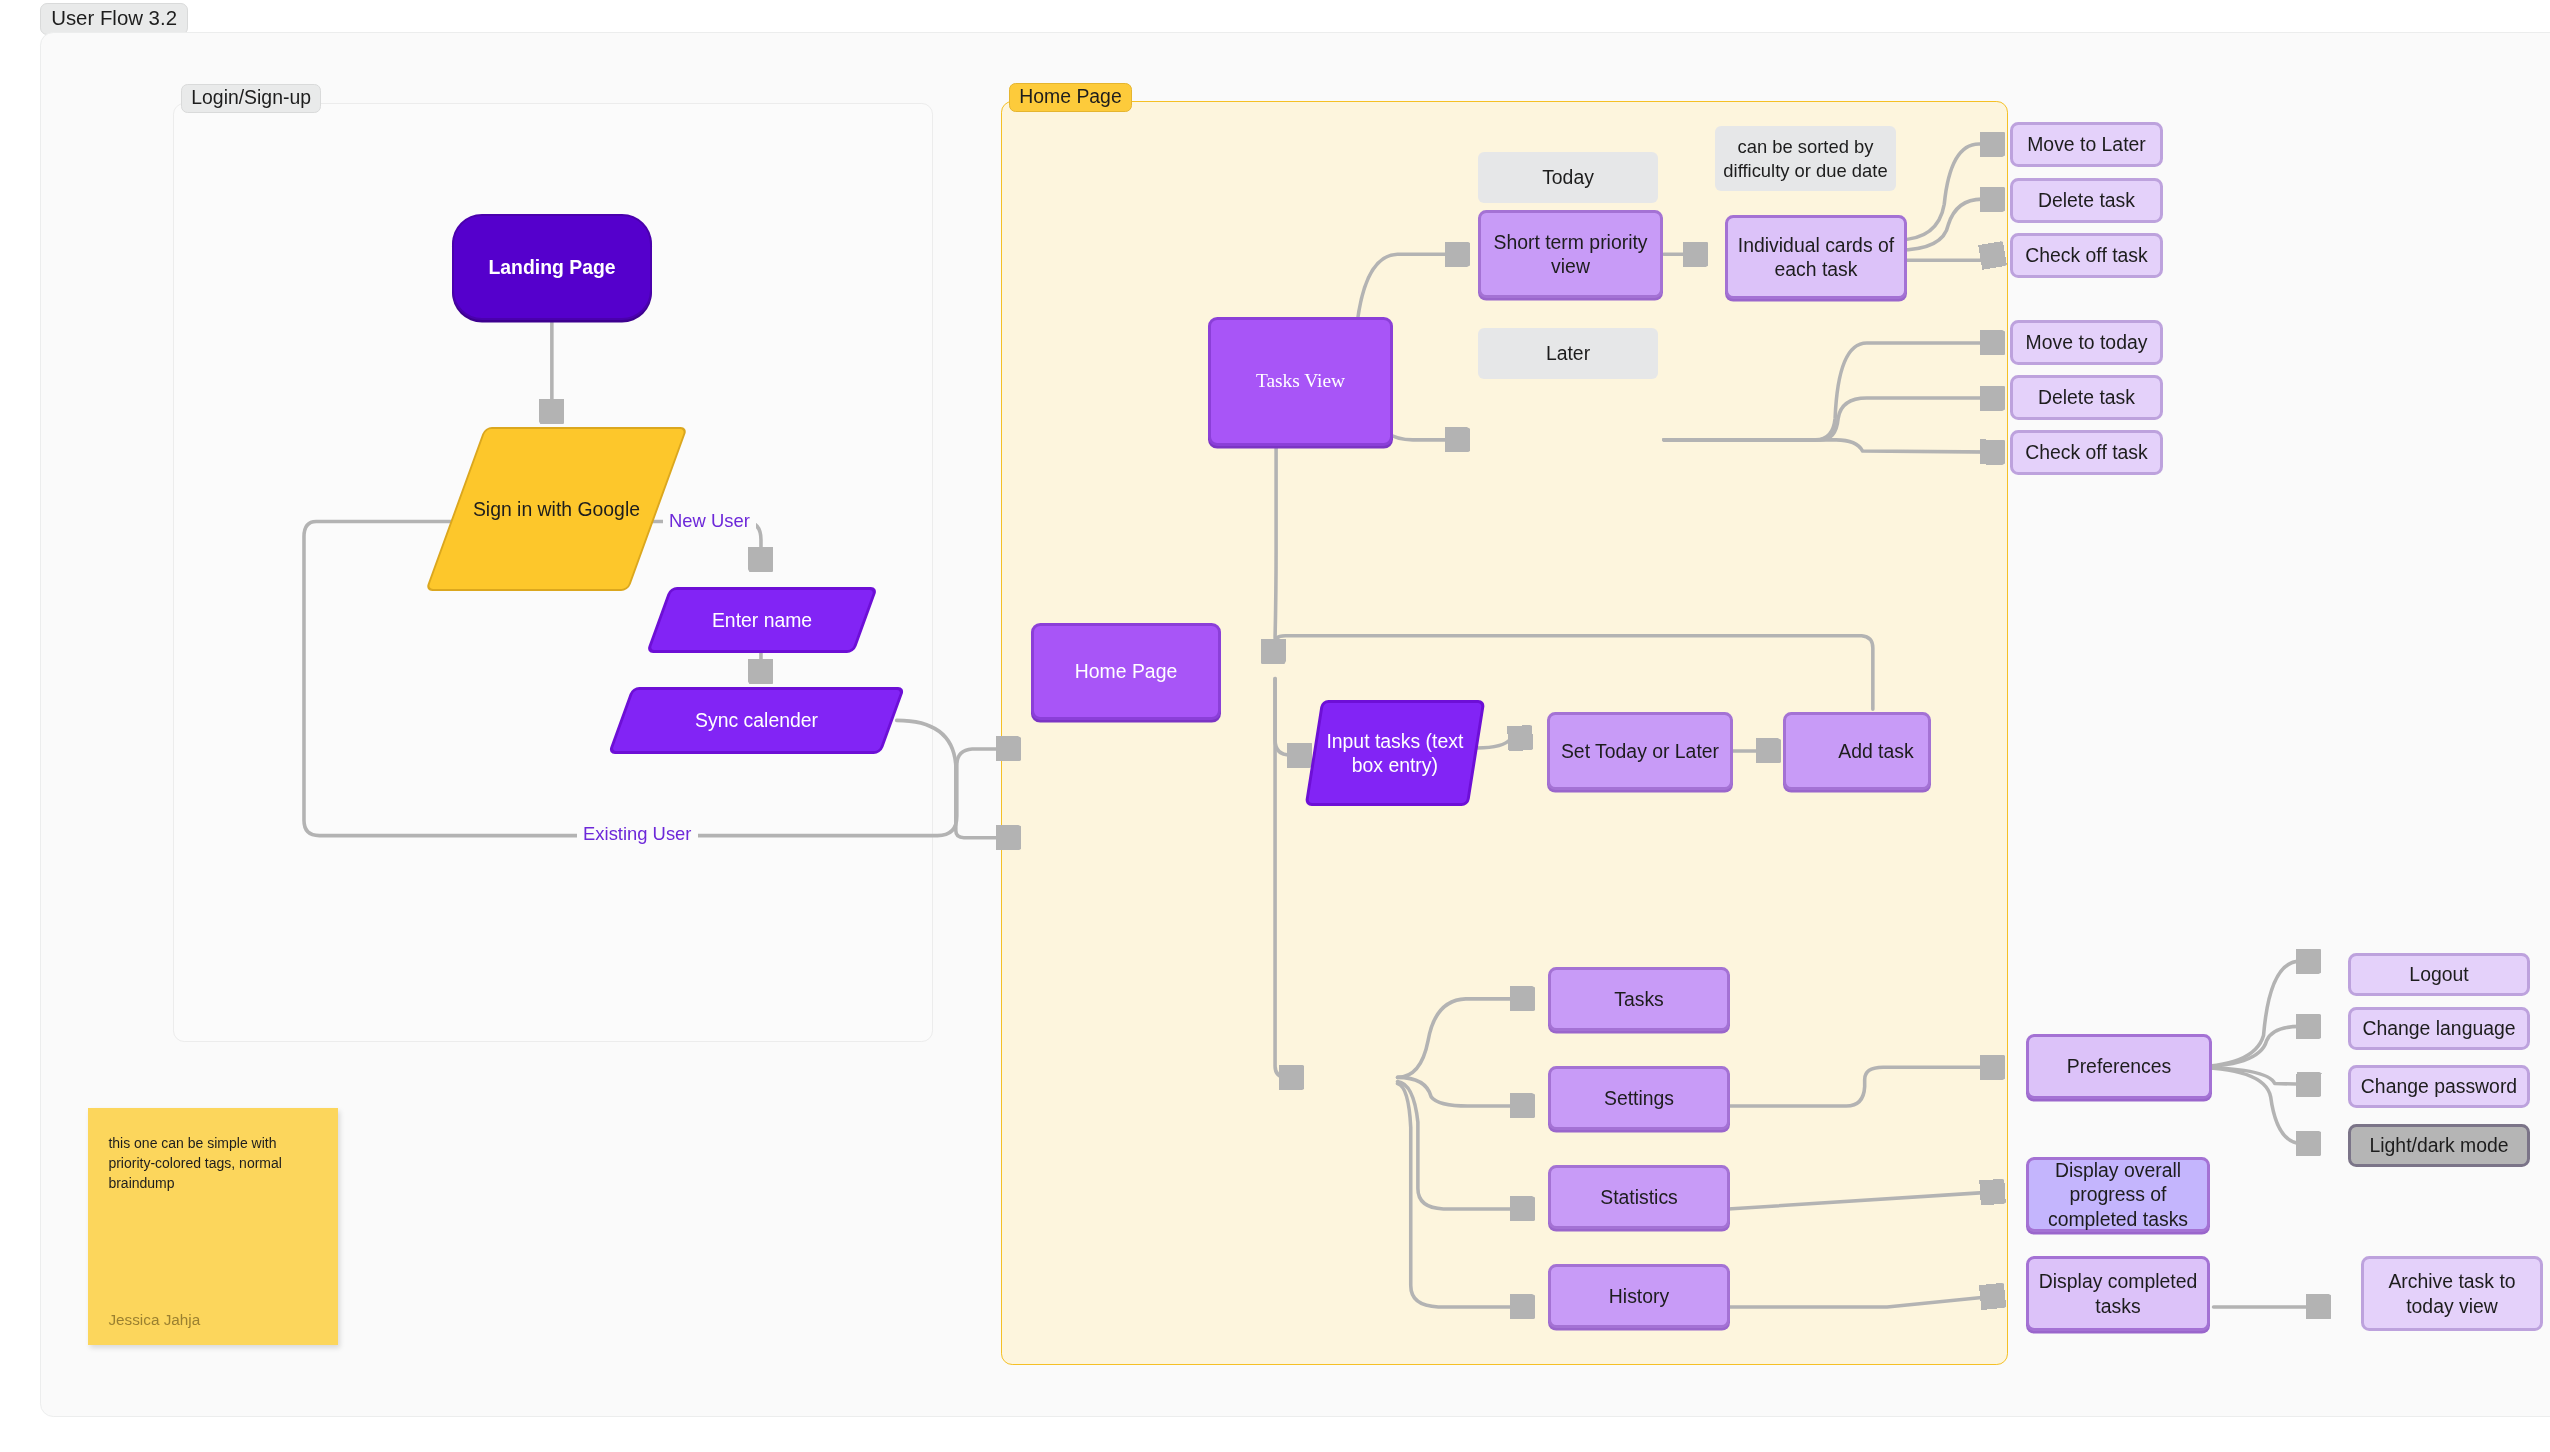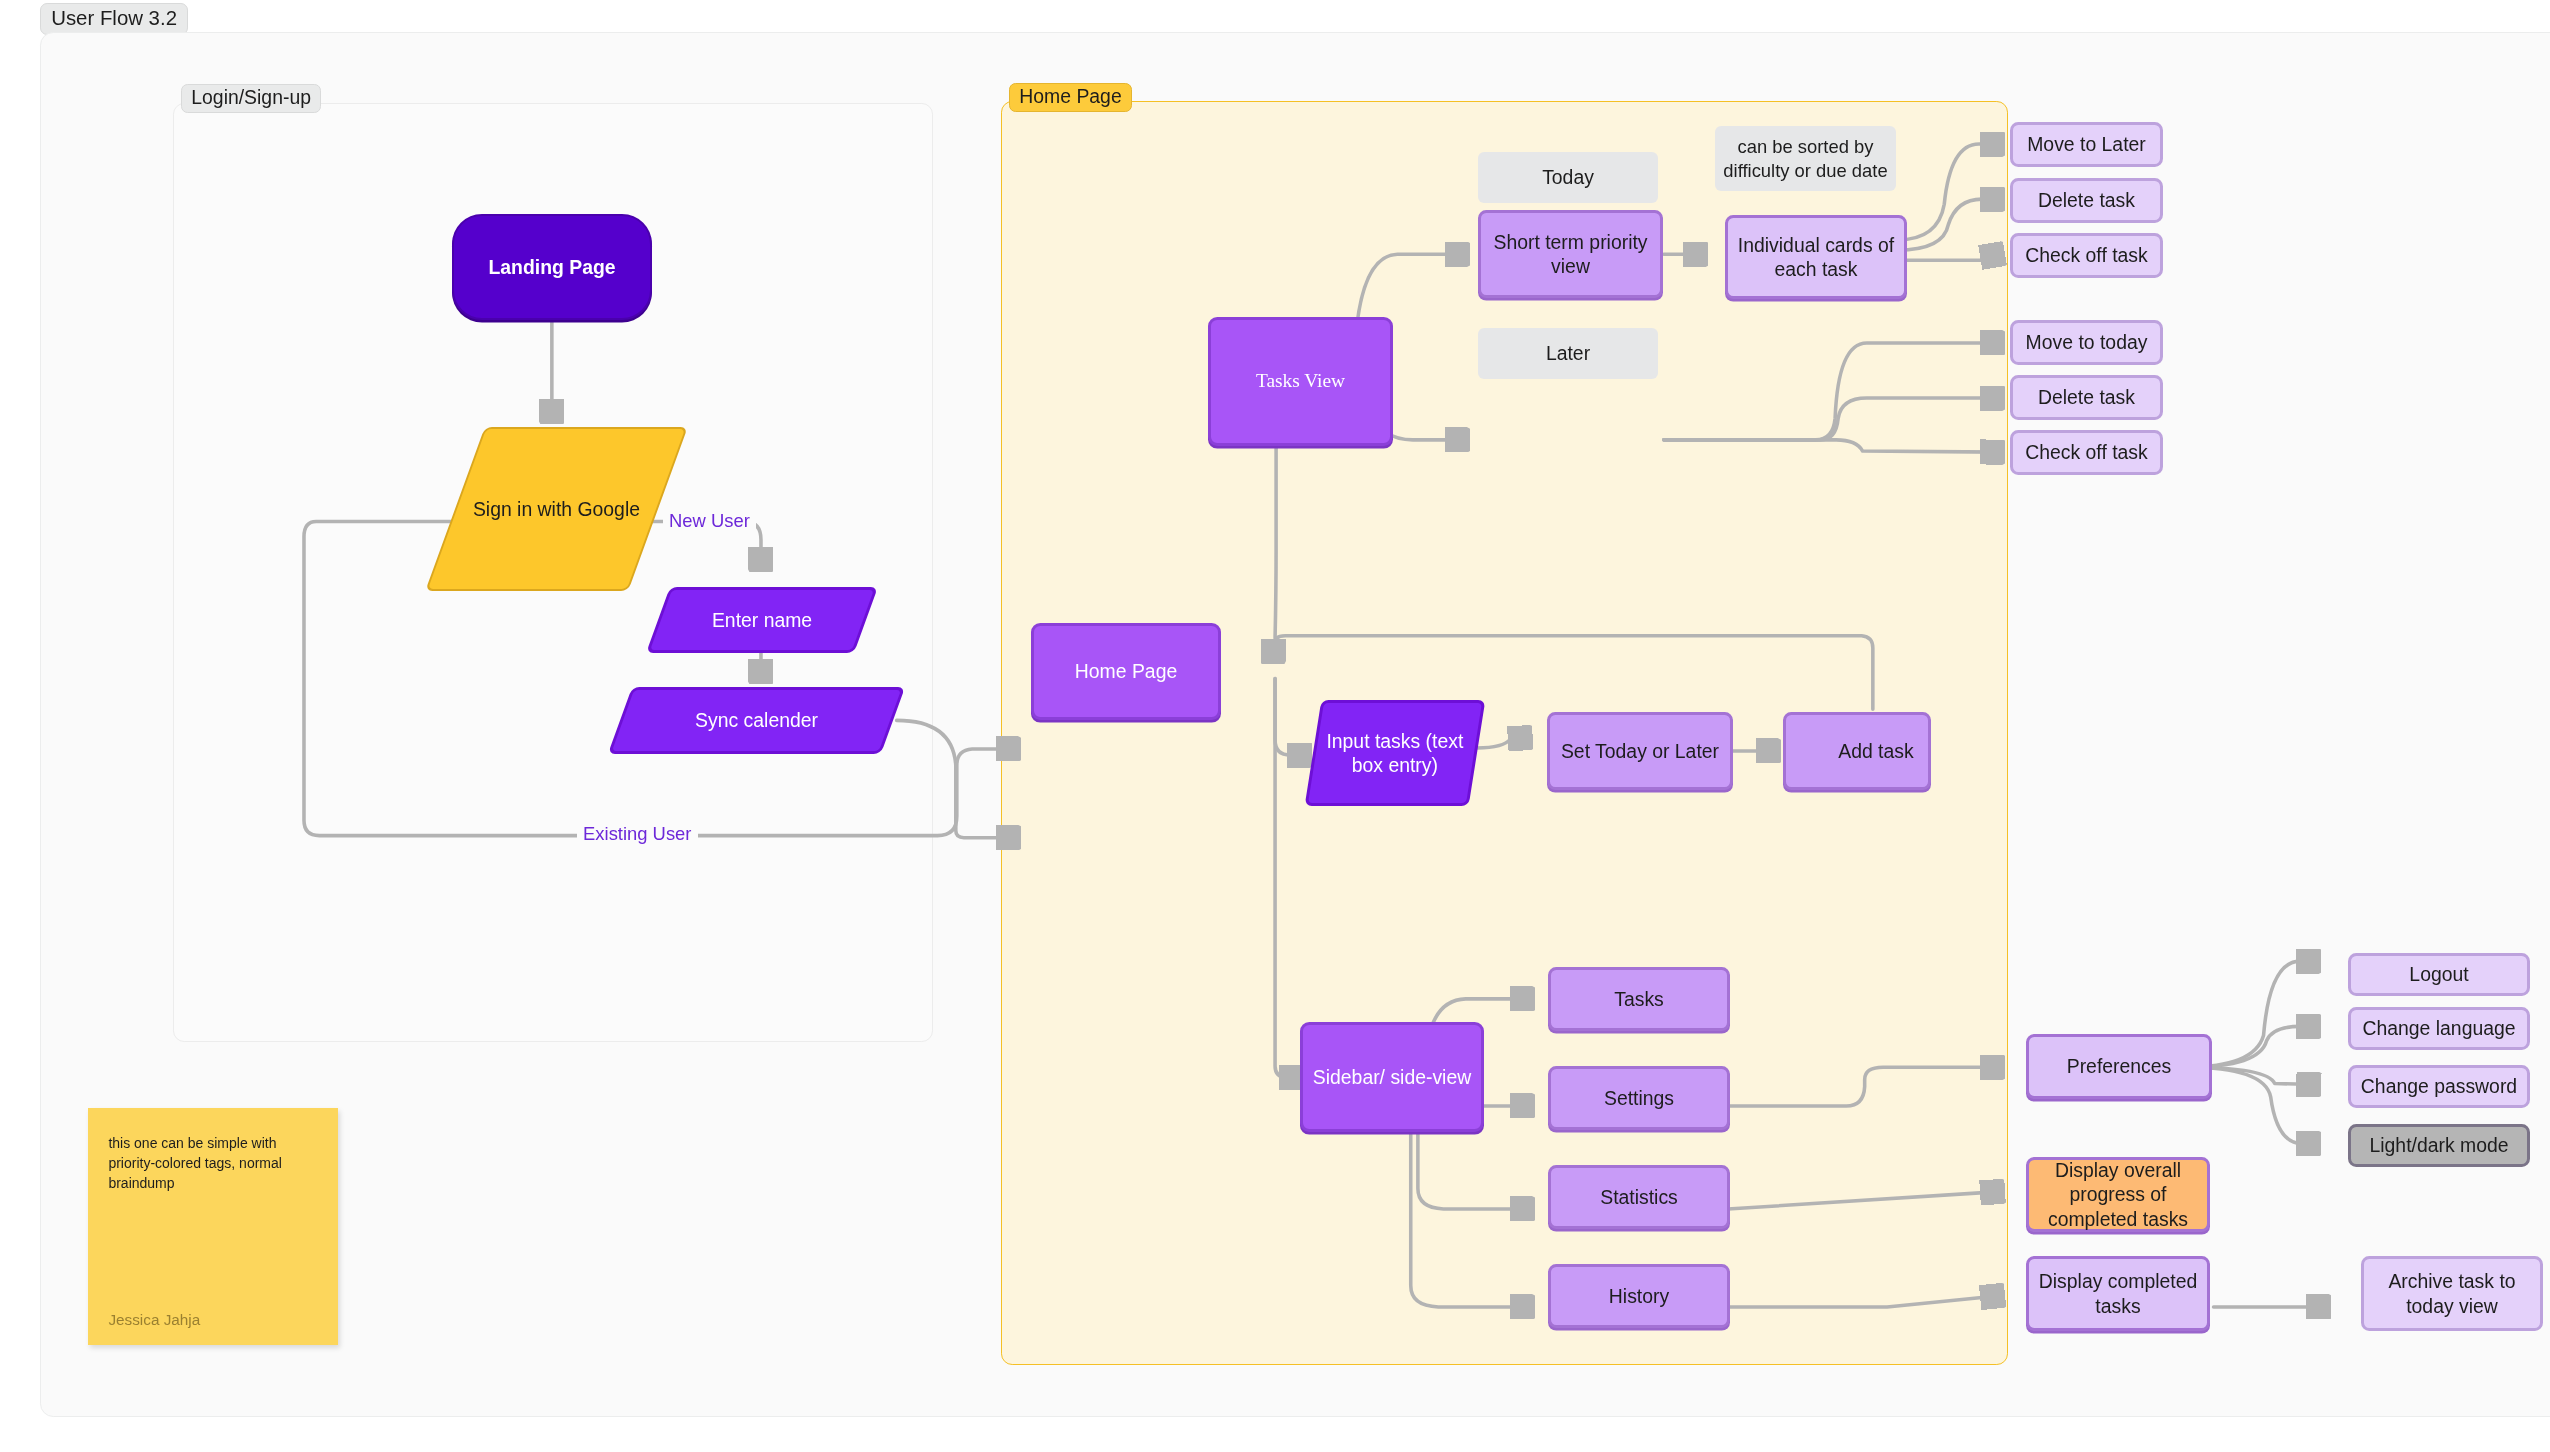--- a/index.html
+++ b/index.html
@@ -247,35 +247,34 @@
   <div class="node n-light" style="left:2010px; top:430px; width:153px; height:45px;">Check off task</div>
 
   <div class="node n-violet skew-v" style="left:1313px; top:700px; width:164px; height:106px;">
     <span>Input tasks (text box entry)</span>
   </div>
 
   <div class="node n-mid" style="left:1547px; top:712px; width:186px; height:78px;">Set Today or Later</div>
 
   <div class="node n-mid" style="left:1783px; top:712px; width:148px; height:78px;padding-left:44px;">Add task</div>
 
-  <div class="node n-purple" style="left:1300px; top:1022px; width:184px; height:110px;">Sidebar/ side-view</div>
 
   <div class="node n-mid" style="left:1548px; top:967px; width:182px; height:64px;">Tasks</div>
   <div class="node n-mid" style="left:1548px; top:1066px; width:182px; height:64px;">Settings</div>
   <div class="node n-mid" style="left:1548px; top:1165px; width:182px; height:64px;">Statistics</div>
   <div class="node n-mid" style="left:1548px; top:1264px; width:182px; height:64px;">History</div>
 
   <div class="node n-mid" style="left:2026px; top:1034px; width:186px; height:65px; background:#dcc2f9;">Preferences</div>
 
   <div class="node n-light" style="left:2348px; top:940px; width:182px; height:43px;margin-top:13px;">Logout</div>
   <div class="node n-light" style="left:2348px; top:1007px; width:182px; height:43px;">Change language</div>
   <div class="node n-light" style="left:2348px; top:1065px; width:182px; height:43px;">Change password</div>
   <div class="node n-gray-disabled" style="left:2348px; top:1124px; width:182px; height:43px;">Light/dark mode</div>
 
-  <div class="node n-mid" style="left:2026px; top:1157px; width:184px; height:75px; background:#fdba74;">Display overall progress of completed tasks</div>
+  <div class="node n-mid" style="left:2026px; top:1157px; width:184px; height:75px; background:#c4b5fd;">Display overall progress of completed tasks</div>
 
   <div class="node n-mid" style="left:2026px; top:1256px; width:184px; height:75px; background:#dcc2f9;">Display completed tasks</div>
 
   <div class="node n-light" style="left:2361px; top:1256px; width:182px; height:75px;">Archive task to today view</div>
 
   <div class="sticky">
     <div class="sticky-text">this one can be simple with priority-colored tags, normal braindump</div>
     <div class="sticky-author">Jessica Jahja</div>
   </div>
 

